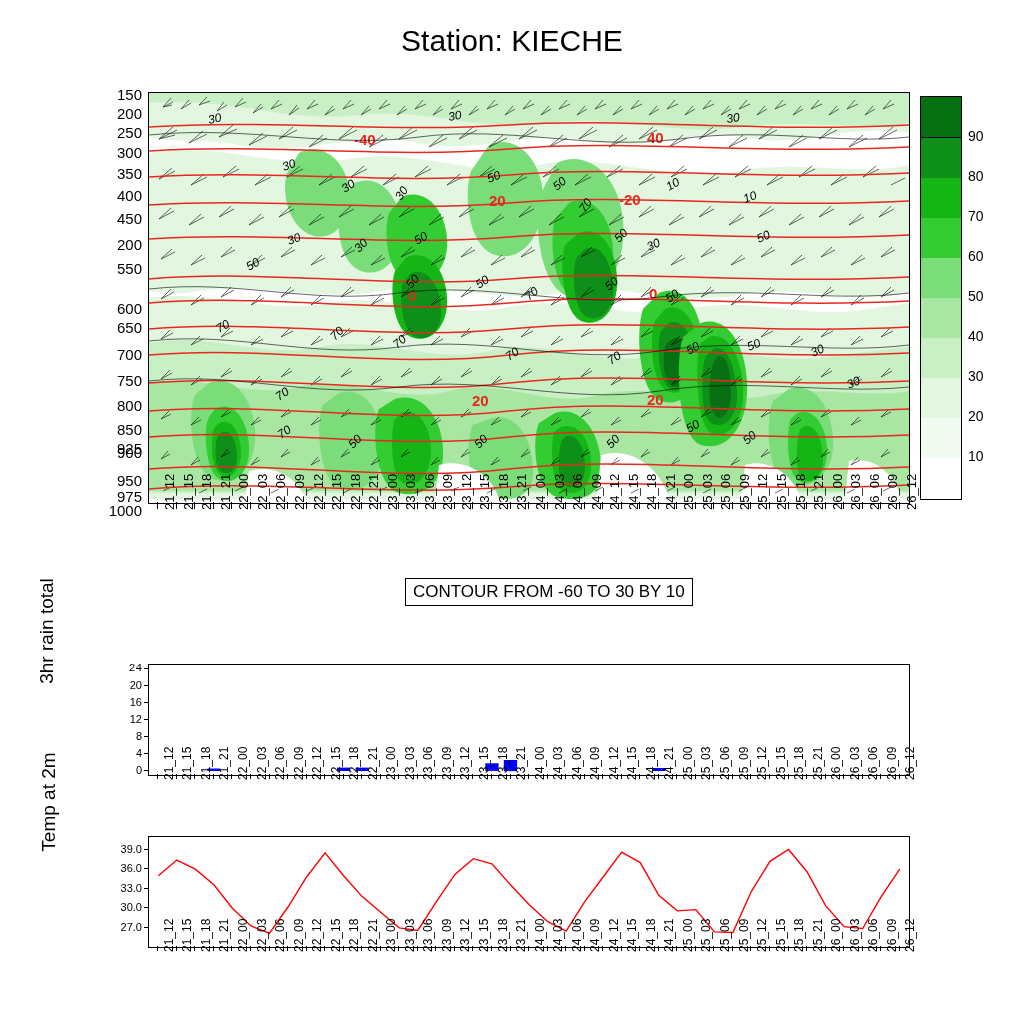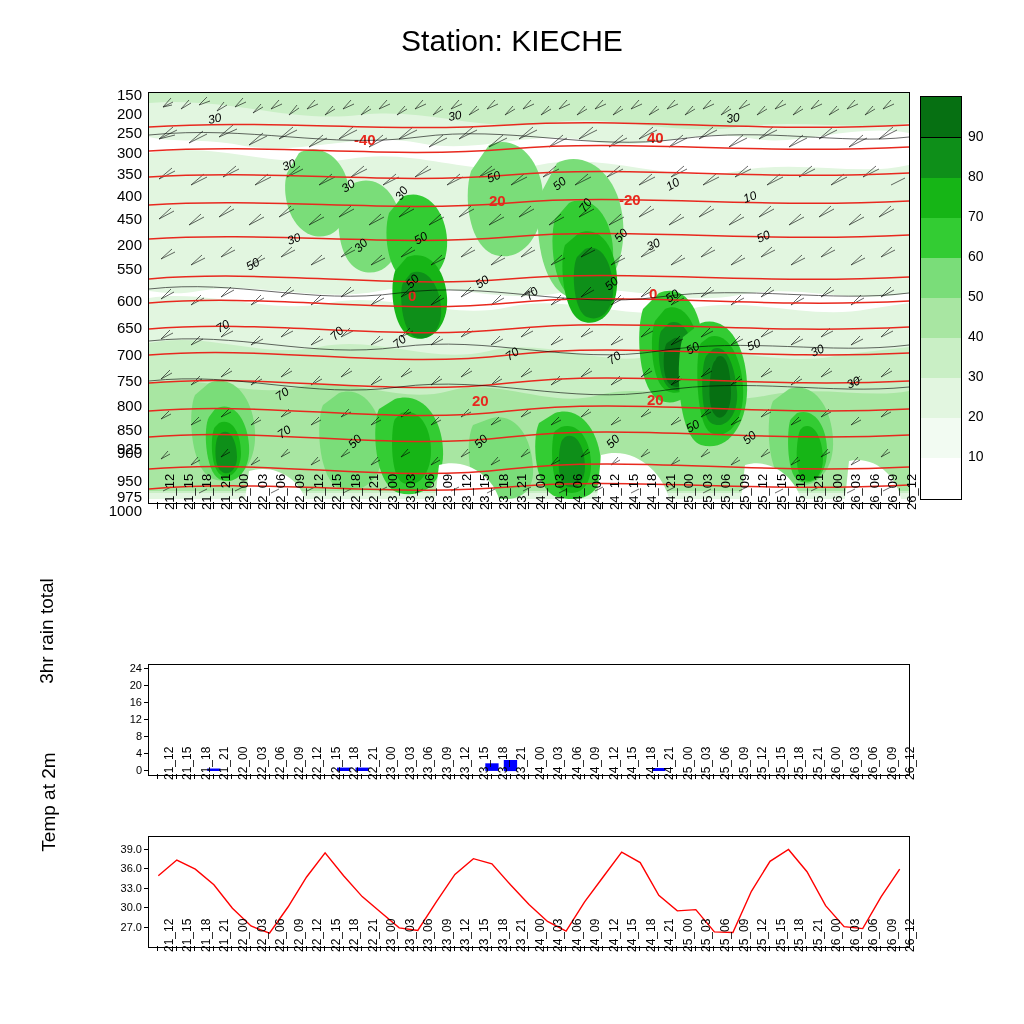--- a/index.html
+++ b/index.html
@@ -515,21 +515,21 @@
     <div>
       <div class="ytick" style="top:2px">150</div>
       <div class="ytick" style="top:21px">200</div>
       <div class="ytick" style="top:40px">250</div>
       <div class="ytick" style="top:60px">300</div>
       <div class="ytick" style="top:81px">350</div>
       <div class="ytick" style="top:103px">400</div>
       <div class="ytick" style="top:126px">450</div>
       <div class="ytick" style="top:152px">200</div>
       <div class="ytick" style="top:176px">550</div>
-      <div class="ytick" style="top:208px">600</div>
+      <div class="ytick" style="top:216px">600</div>
       <div class="ytick" style="top:235px">650</div>
       <div class="ytick" style="top:262px">700</div>
       <div class="ytick" style="top:288px">750</div>
       <div class="ytick" style="top:313px">800</div>
       <div class="ytick" style="top:337px">850</div>
       <div class="ytick" style="top:360px">900</div>
       <div class="ytick" style="top:356px">925</div>
       <div class="ytick" style="top:388px">950</div>
       <div class="ytick" style="top:404px">975</div>
       <div class="ytick" style="top:418px">1000</div>
@@ -616,20 +616,21 @@
         <span style="left: 644.5px; font-size: 13px;">25_18</span>
         <span style="left: 663px; font-size: 13px;">25_21</span>
         <span style="left: 681.5px; font-size: 13px;">26_00</span>
         <span style="left: 700.1px; font-size: 13px;">26_03</span>
         <span style="left: 718.6px; font-size: 13px;">26_06</span>
         <span style="left: 737.1px; font-size: 13px;">26_09</span>
         <span style="left: 755.7px; font-size: 13px;">26_12</span>
       </div>
   </div>
 
+  <div class="contour-note">CONTOUR FROM -60 TO 30 BY 10</div>
 
   <div class="cbar" id="cbar">
       <div style="background: rgb(255, 255, 255); height: 40px; top: 360px; border-top: 1px solid rgb(0, 0, 0);"></div>
       <div style="background: rgb(242, 251, 242); height: 40px; top: 320px; border-top: 1px solid rgb(0, 0, 0);"></div>
       <div style="background: rgb(226, 246, 224); height: 40px; top: 280px; border-top: 1px solid rgb(0, 0, 0);"></div>
       <div style="background: rgb(201, 239, 197); height: 40px; top: 240px; border-top: 1px solid rgb(0, 0, 0);"></div>
       <div style="background: rgb(168, 230, 162); height: 40px; top: 200px; border-top: 1px solid rgb(0, 0, 0);"></div>
       <div style="background: rgb(122, 221, 121); height: 40px; top: 160px; border-top: 1px solid rgb(0, 0, 0);"></div>
       <div style="background: rgb(51, 204, 51); height: 40px; top: 120px; border-top: 1px solid rgb(0, 0, 0);"></div>
       <div style="background: rgb(22, 181, 22); height: 40px; top: 80px; border-top: 1px solid rgb(0, 0, 0);"></div>
@@ -667,21 +668,21 @@
       <div class="ptick" style="left: 108px; top: 753px;">4</div>
       <div class="ptickmark" style="left: 144px; top: 753px;"></div>
       <div class="ptick" style="left: 108px; top: 736px;">8</div>
       <div class="ptickmark" style="left: 144px; top: 736px;"></div>
       <div class="ptick" style="left: 108px; top: 719px;">12</div>
       <div class="ptickmark" style="left: 144px; top: 719px;"></div>
       <div class="ptick" style="left: 108px; top: 702px;">16</div>
       <div class="ptickmark" style="left: 144px; top: 702px;"></div>
       <div class="ptick" style="left: 108px; top: 685px;">20</div>
       <div class="ptickmark" style="left: 144px; top: 685px;"></div>
-      <div class="ptick" style="left: 108px; top: 668px;">24</div>
+      <div class="ptick" style="left: 108px; top: 668px; font-family: Liberation Mono, monospace;">24</div>
       <div class="ptickmark" style="left: 144px; top: 668px;"></div>
     </div>
   <div class="pxticks" id="rain-xticks" style="left:148px;top:774px;width:760px">
       <i style="left: 9.3px;"></i>
       <i style="left: 27.8px;"></i>
       <i style="left: 46.3px;"></i>
       <i style="left: 64.9px;"></i>
       <i style="left: 83.4px;"></i>
       <i style="left: 102px;"></i>
       <i style="left: 120.5px;"></i>

